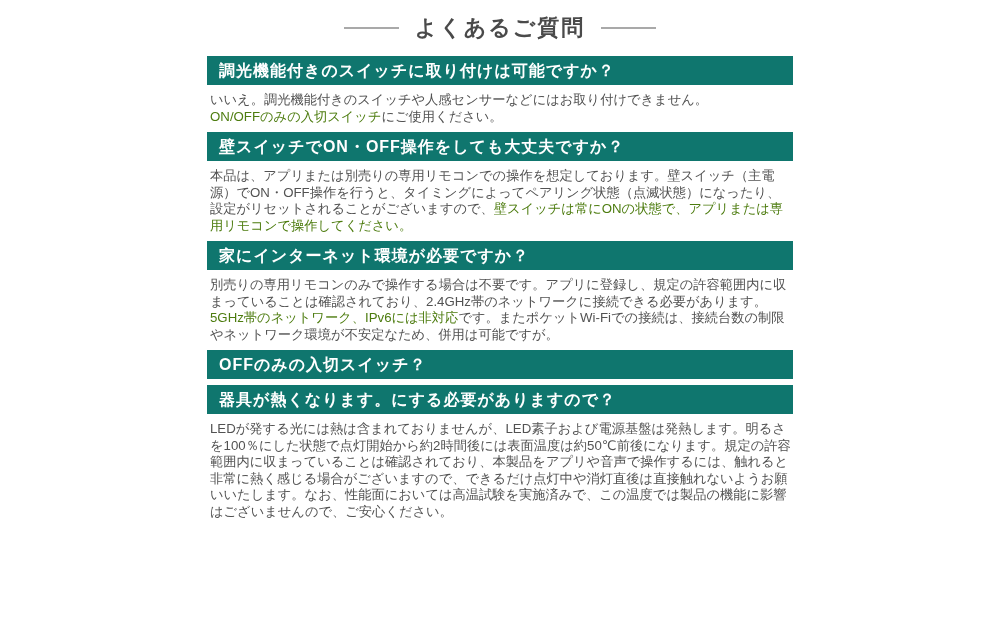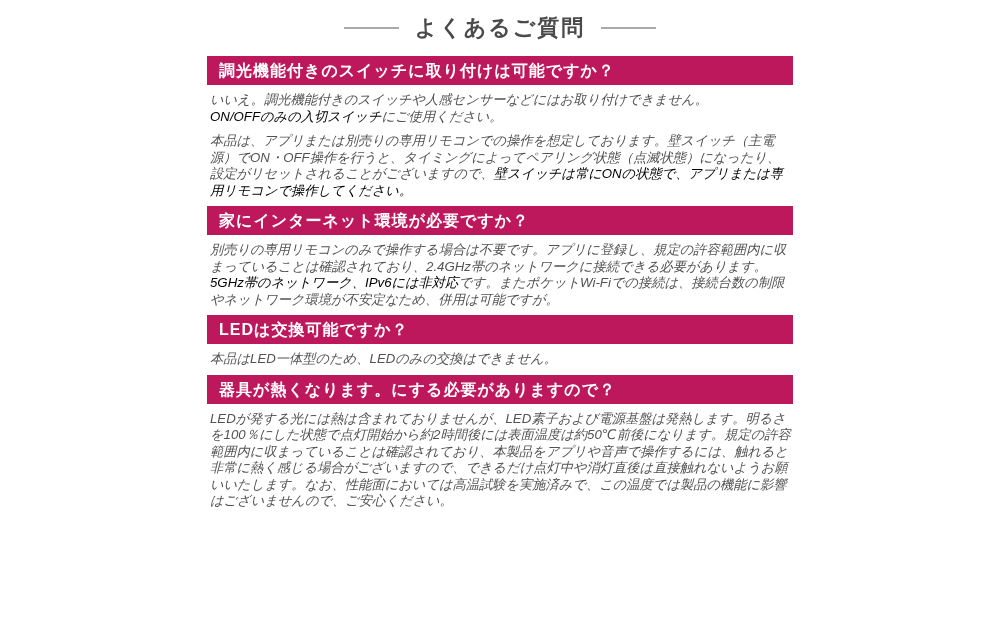--- a/index.html
+++ b/index.html
@@ -34,42 +34,41 @@
     line-height: 30px;
     white-space: nowrap;
   }
   .tline {
     width: 55px;
     height: 2px;
     background: #a9a9a9;
   }
   .qa { margin: 0; }
   .qbar {
-    background: #be185d;
+    background: #0f766e;
     height: 29px;
     line-height: 29px;
     padding: 0 12px;
     margin-bottom: 6px;
     font-size: 16px;
     font-weight: bold;
     color: #ffffff;
     letter-spacing: 1px;
     white-space: nowrap;
     overflow: hidden;
   }
   .ans {
     margin: 0 0 7px 0;
     padding: 1px 0 0 3px;
     font-size: 13.25px;
     line-height: 16.5px;
     color: #525252;
     white-space: pre-wrap;
-    font-style: italic;
   }
-  .red { color: #000000; }
+  .red { color: #4d7c0f; }
 </style>
 </head>
 <body>
 
 <div class="page">
 
   <div class="title-row">
     <span class="tline"></span>
     <h1 class="title">よくあるご質問</h1>
     <span class="tline"></span>
@@ -77,36 +76,38 @@
 
   <section class="qa">
     <div class="qbar">
       <span>調光機能付きのスイッチに取り付けは可能ですか？</span>
     </div>
     <p class="ans"><span>いいえ。調光機能付きのスイッチや人感センサーなどにはお取り付けできません。
 </span><span class="red">ON/OFFのみの入切スイッチ</span><span>にご使用ください。</span></p>
   </section>
 
   <section class="qa">
+    <div class="qbar">
+      <span>壁スイッチでON・OFF操作をしても大丈夫ですか？</span>
+    </div>
     <p class="ans"><span>本品は、アプリまたは別売りの専用リモコンでの操作を想定しております。壁スイッチ（主電源）でON・OFF操作を行うと、タイミングによってペアリング状態（点滅状態）になったり、設定がリセットされることがございますので、</span><span class="red">壁スイッチは常にONの状態で、アプリまたは専用リモコンで操作してください。</span></p>
   </section>
 
   <section class="qa">
     <div class="qbar">
       <span>家にインターネット環境が必要ですか？</span>
     </div>
     <p class="ans"><span>別売りの専用リモコンのみで操作する場合は不要です。アプリに登録し、規定の許容範囲内に収まっていることは確認されており、2.4GHz帯のネットワークに接続できる必要があります。</span><span class="red">5GHz帯のネットワーク、IPv6には非対応</span><span>です。またポケットWi-Fiでの接続は、接続台数の制限やネットワーク環境が不安定なため、併用は可能ですが。</span></p>
   </section>
 
 
   <section class="qa">
     <div class="qbar">
-      <span>LEDは交換可能ですか？</span>
+      <span>OFFのみの入切スイッチ？</span>
     </div>
-    <p class="ans"><span>本品はLED一体型のため、LEDのみの交換はできません。</span></p>
   </section>
 
   <section class="qa">
     <div class="qbar">
       <span>器具が熱くなります。にする必要がありますので？</span>
     </div>
     <p class="ans"><span>LEDが発する光には熱は含まれておりませんが、LED素子および電源基盤は発熱します。明るさを100％にした状態で点灯開始から約2時間後には表面温度は約50℃前後になります。規定の許容範囲内に収まっていることは確認されており、本製品をアプリや音声で操作するには、触れると非常に熱く感じる場合がございますので、できるだけ点灯中や消灯直後は直接触れないようお願いいたします。なお、性能面においては高温試験を実施済みで、この温度では製品の機能に影響はございませんので、ご安心ください。</span></p>
   </section>
 
 </div>

